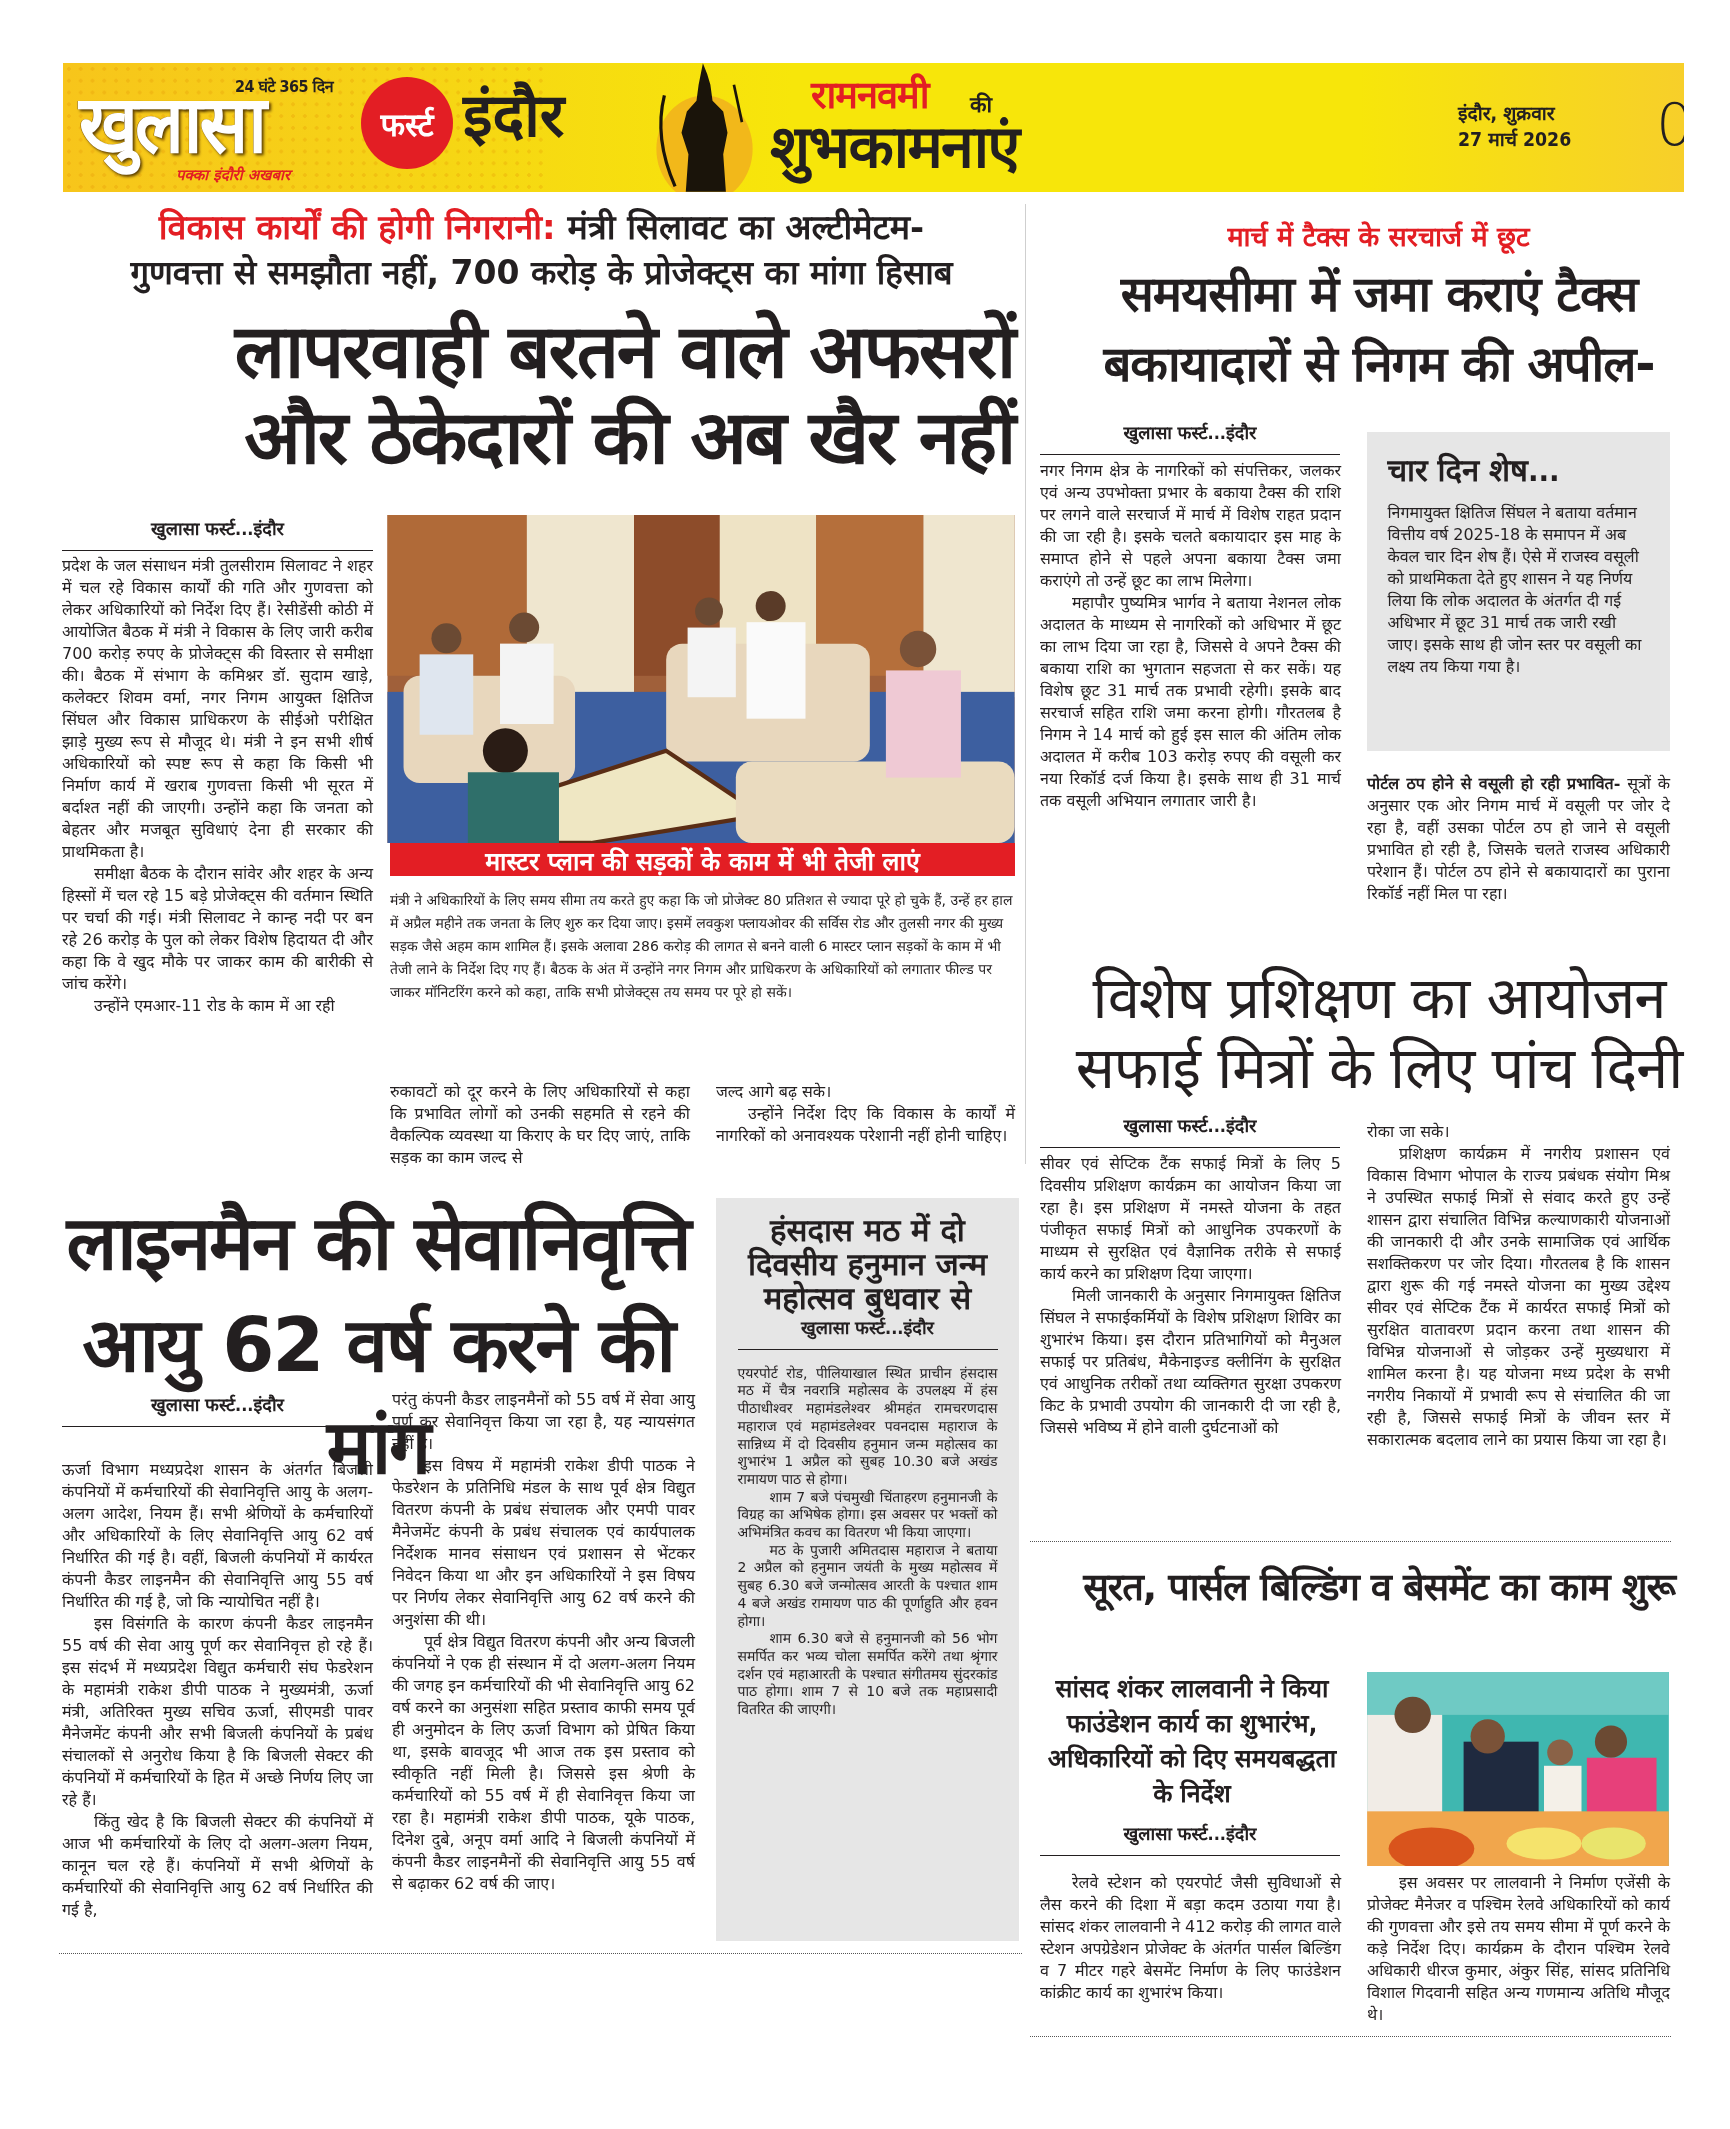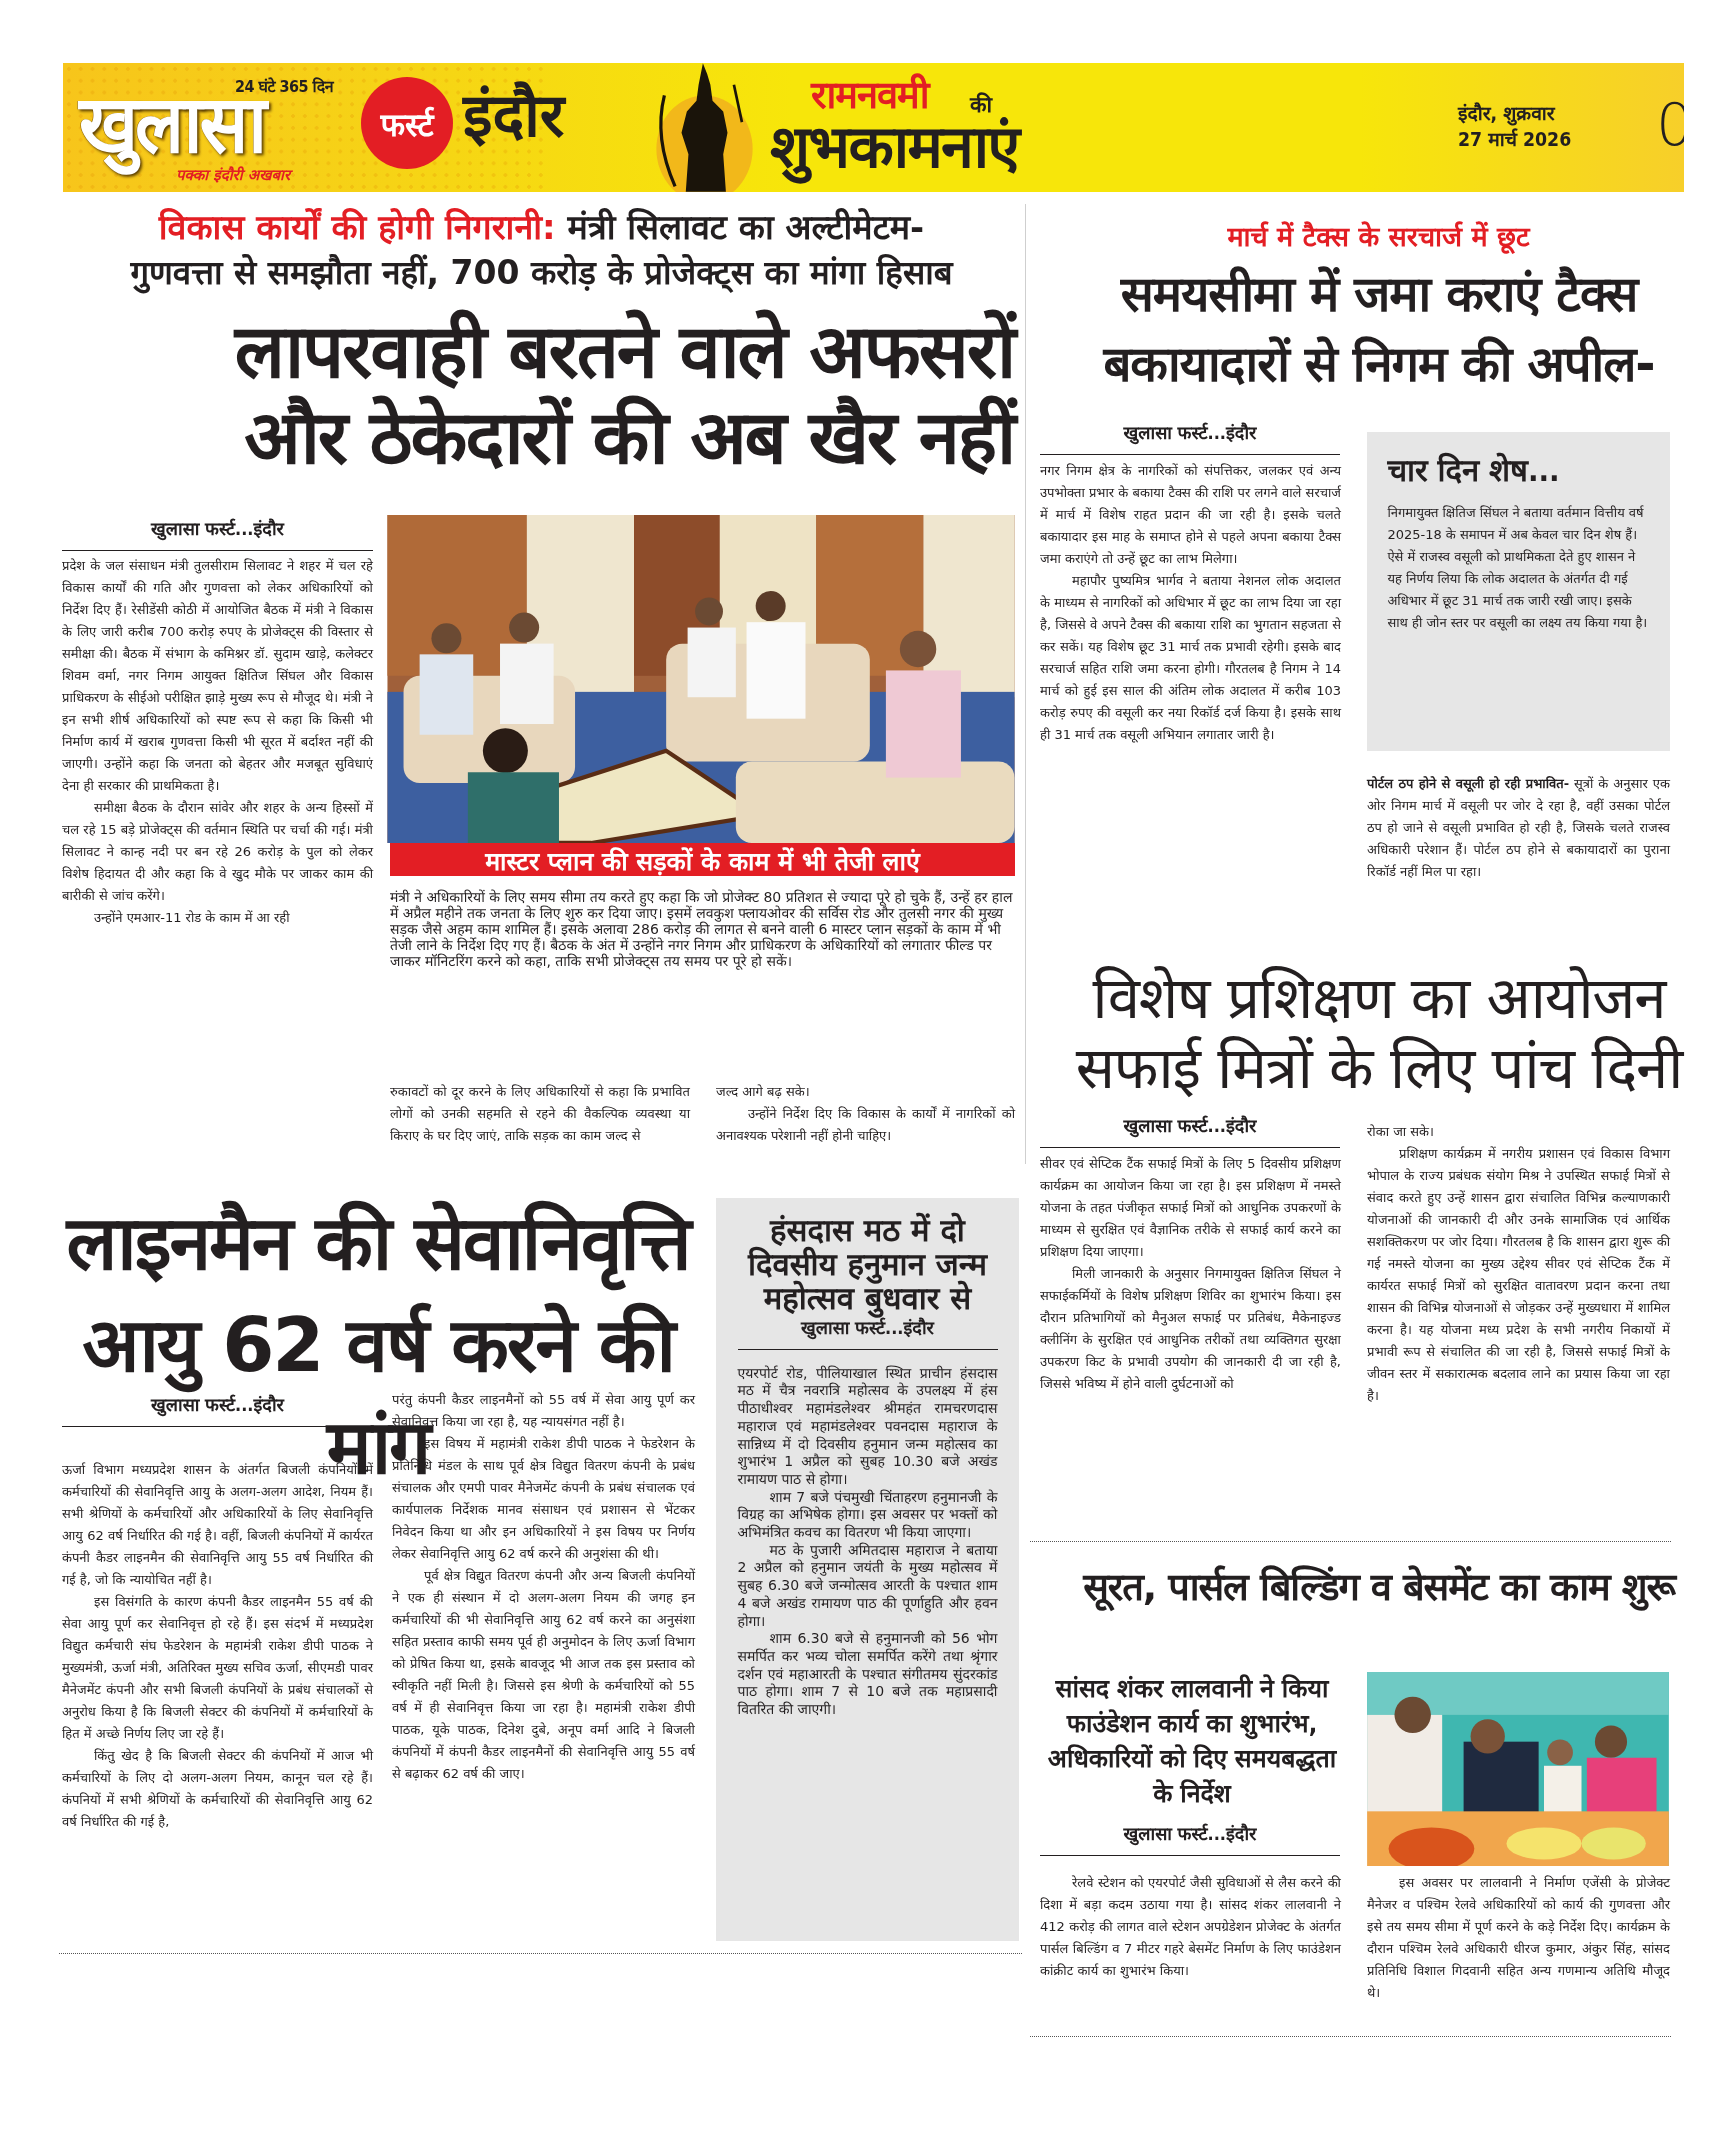--- a/index.html
+++ b/index.html
@@ -21,36 +21,36 @@
     display:flex; align-items:center; justify-content:center; color:#fff; font: 800 32px "DejaVu Sans", sans-serif; }
   .brand-city { left: 400px; top: 21.5px; font: 700 60px "DejaVu Sans", sans-serif; color:#231f20; line-height:1; }
   .silhouette { left: 580px; top: 0px; width: 123px; height: 129px; }
   .greet-red { left: 748px; top: 13px; font: 900 38px "DejaVu Sans", sans-serif; color:#e31e24; line-height:1; letter-spacing:-1.1px; }
   .greet-ki { left: 907px; top: 26px; font: 900 21.5px "DejaVu Sans", sans-serif; color:#231f20; }
   .greet-black { left: 707px; top: 54px; font: 900 59px "DejaVu Sans", sans-serif; color:#231f20; line-height:1; letter-spacing:-1.6px; }
   .dateline { left: 1395px; top: 38px; font: 700 19.3px "DejaVu Sans Condensed","DejaVu Sans", sans-serif; line-height: 1.35; color:#231f20; }
   .pageno { left: 1593px; top: 32px; font: 300 59px "DejaVu Sans", sans-serif; color:#231f20; line-height:1; }
 
   
-  .body-text { font-family: "DejaVu Sans", sans-serif; font-size: 13px; line-height: 22px; text-align: justify; color:#231f20; }
+  .body-text { font-family: "DejaVu Sans", sans-serif; font-size: 16px; line-height: 22px; text-align: justify; color:#231f20; }
   .body-text p { text-indent: 0; }
   .body-text p.ind { text-indent: 32px; }
   .byline { font: 700 18px "DejaVu Sans Condensed","DejaVu Sans", sans-serif; text-align:center; color:#231f20; padding-bottom: 9.7px; border-bottom: 1.1px solid #231f20; }
 
   
   .a1-kicker { left: 80px; top: 210px; width: 923px; font: 800 34px "DejaVu Sans", sans-serif; line-height: 1; color:#231f20; text-align:center; }
   .a1-kicker .red { color:#e31e24; }
   .a1-kicker2 { left: 80px; top: 256px; width: 923px; font: 600 33px "DejaVu Sans", sans-serif; color:#231f20; text-align:center; line-height:1; }
   .a1-head { left: 59px; top: 308px; width: 955px; font: 900 74px "DejaVu Sans", sans-serif; line-height: 86px; text-align: right; color:#231f20; letter-spacing:-2.1px; }
   .a1-byline { left: 62px; top: 516px; width: 311px; }
   .a1-col1 { left: 62px; top: 555px; width: 311px; }
   .a1-photo { left: 387px; top: 515px; width: 628px; height: 328px; overflow:hidden; }
   .a1-caption { left: 390px; top: 843px; width: 625px; height: 33px; background:#e31e24; color:#fff;
     font: 700 25px "DejaVu Sans", sans-serif; display:flex; align-items:center; justify-content:center; }
-  .a1-wide { left: 390px; top: 889px; width: 625px; font-size: 14px; line-height: 16px; text-align: left; }
+  .a1-wide { left: 390px; top: 889px; width: 625px; font-size: 14px; line-height: 23px; text-align: left; }
   .a1-col2 { left: 390px; top: 1081px; width: 300px; }
   .a1-col3 { left: 716px; top: 1081px; width: 299px; }
 
   
   .a2-kicker { left: 1035px; top: 217px; width: 687px; font: 800 27px "DejaVu Sans", sans-serif; color:#e31e24; text-align:center; }
   .a2-head { left: 1033px; top: 260px; width: 692px; font: 900 49px "DejaVu Sans", sans-serif; line-height: 70px; text-align:center; color:#231f20; letter-spacing:-1.1px; }
   .a2-byline { left: 1040px; top: 420px; width: 300px; }
   .a2-col1 { left: 1040px; top: 460px; width: 301px; }
   .a2-box { left: 1367px; top: 432px; width: 303px; height: 319px; background:#e6e6e6; padding: 16px 20.4px; }
   .a2-box h3 { font: 800 31px "DejaVu Sans Condensed","DejaVu Sans", sans-serif; color:#231f20; margin-bottom: 11.8px; }

